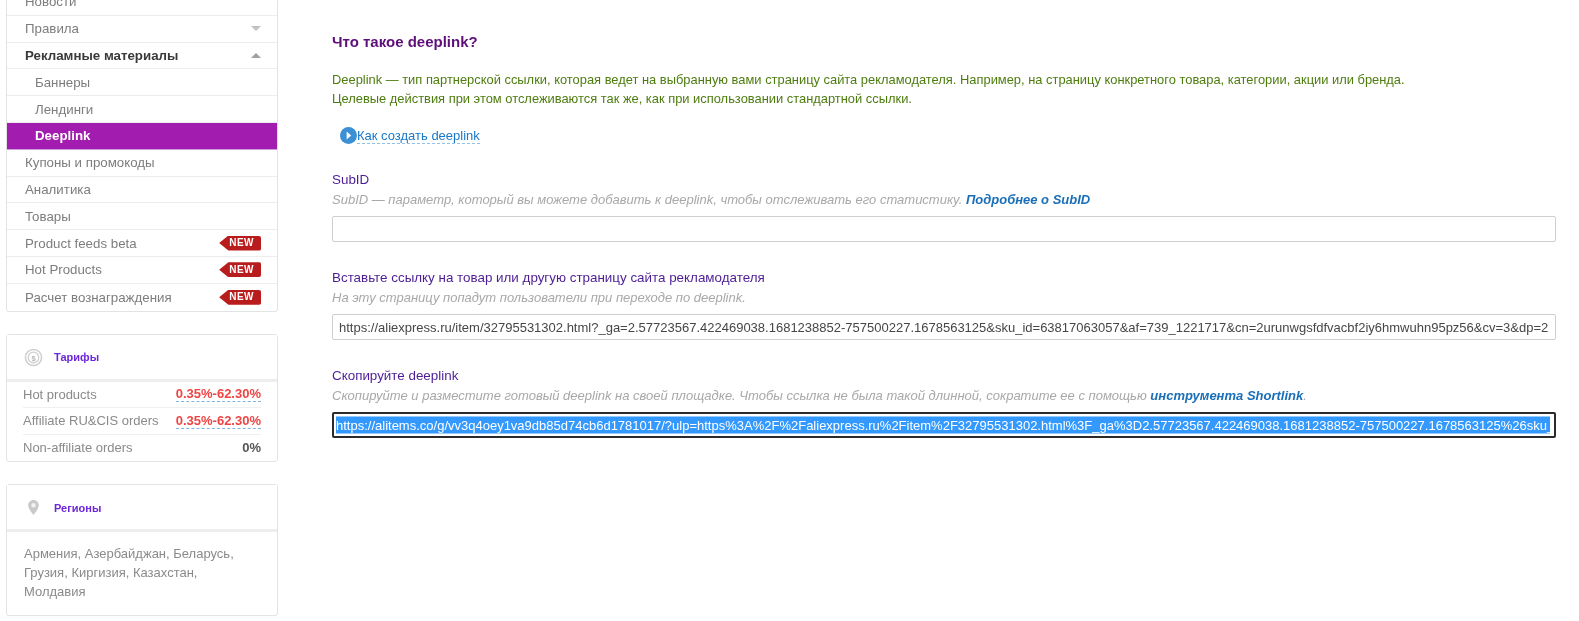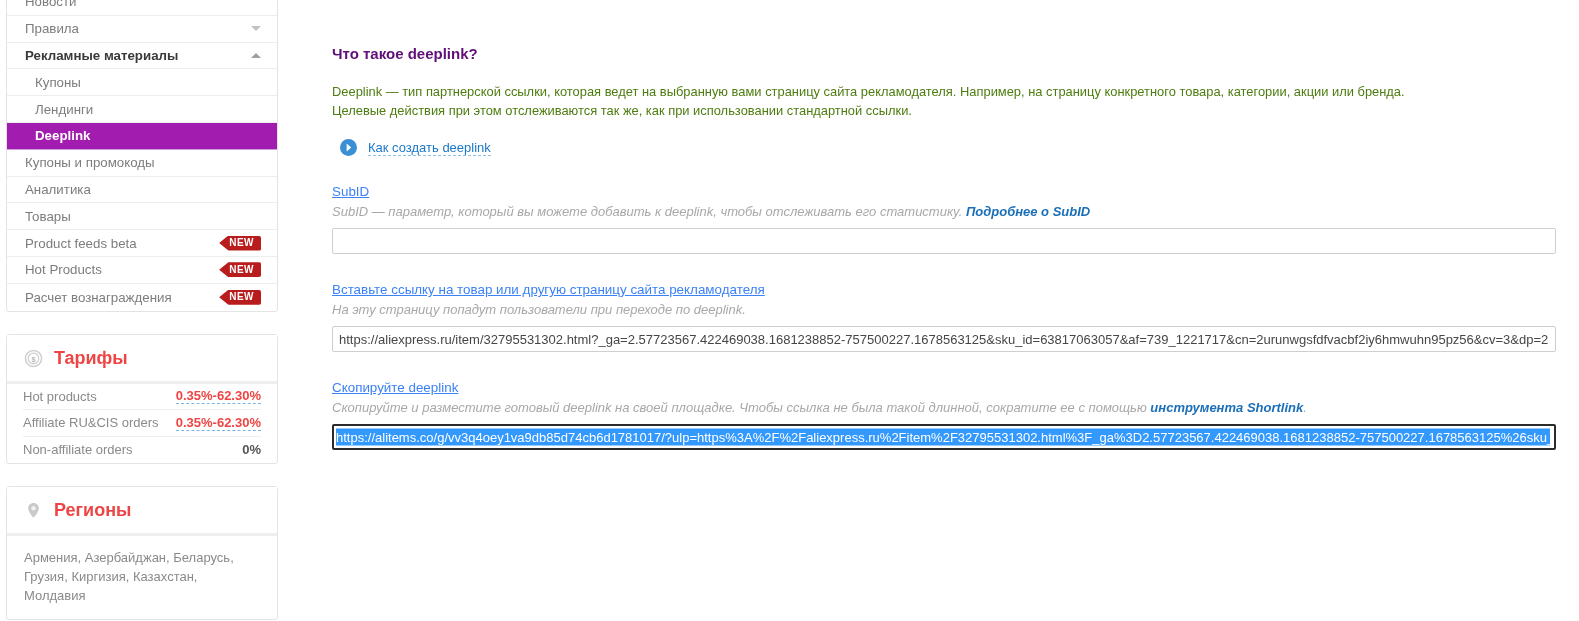--- a/index.html
+++ b/index.html
@@ -74,23 +74,23 @@
   
   .card-head {
     display: flex;
     align-items: center;
     gap: 11px;
     padding: 13px 16px 12px 17px;
     background: #ffffff;
     border-bottom: 3px solid #eeeeee;
   }
   .card-head .title {
-    font-size: 18px;
-    font-weight: bold;
-    color: #ef4444;
+    font-size: 11px;
+    font-weight: bold;
+    color: #6d28d9;
   }
   .card-body { padding: 0 16px; }
   .rate-row {
     display: flex;
     align-items: center;
     justify-content: space-between;
     height: 26.5px;
     border-bottom: 1px solid #efefef;
     font-size: 13px;
     color: #8a8a8a;
@@ -111,56 +111,54 @@
     font-size: 13px;
     line-height: 19px;
     color: #8a8a8a;
   }
 
   .ico { width: 19px; height: 19px; flex: 0 0 19px; display:block; }
 
   
   .main {
     position: absolute;
-    left: 332px; top: 16px;
+    left: 332px; top: 4px;
     width: 1224px;
   }
   h1.section-title {
     margin: 29px 0 0 0;
     font-size: 15px;
     font-weight: bold;
     color: #5f0f7a;
   }
   p.intro {
     margin: 20px 0 0 0;
     font-size: 12.9px;
     line-height: 19px;
     color: #4d7c0f;
   }
   .howto {
     display: flex;
     align-items: center;
-    gap: 11px;
     margin-top: 19px;
     padding-left: 8px;
   }
   .howto a {
     font-size: 13px;
     color: #1a78c8;
     text-decoration: none;
     border-bottom: 1px dashed #8fc0e6;
     cursor: pointer;
   }
 
   .field-block { margin-top: 28px; }
   .field-label {
     font-size: 13.4px;
-    color: #3b82f6;
+    color: #4c1d95;
     margin-bottom: 5px;
-    text-decoration: underline;
   }
   .field-hint {
     font-size: 13px;
     font-style: italic;
     color: #a8a8a8;
     margin-bottom: 9px;
   }
   .field-hint a {
     color: #1a6fb8;
     font-weight: bold;
@@ -219,21 +217,21 @@
       </div>
       <div class="nav-item">
         <span class="label">Правила</span>
         <span class="caret down"></span>
       </div>
       <div class="nav-item bold">
         <span class="label">Рекламные материалы</span>
         <span class="caret up"></span>
       </div>
       <div class="nav-item sub">
-        <span class="label">Купоны</span>
+        <span class="label">Баннеры</span>
       </div>
       <div class="nav-item sub">
         <span class="label">Лендинги</span>
       </div>
       <div class="nav-item sub active">
         <span class="label">Deeplink</span>
       </div>
       <div class="nav-item">
         <span class="label">Купоны и промокоды</span>
       </div>

